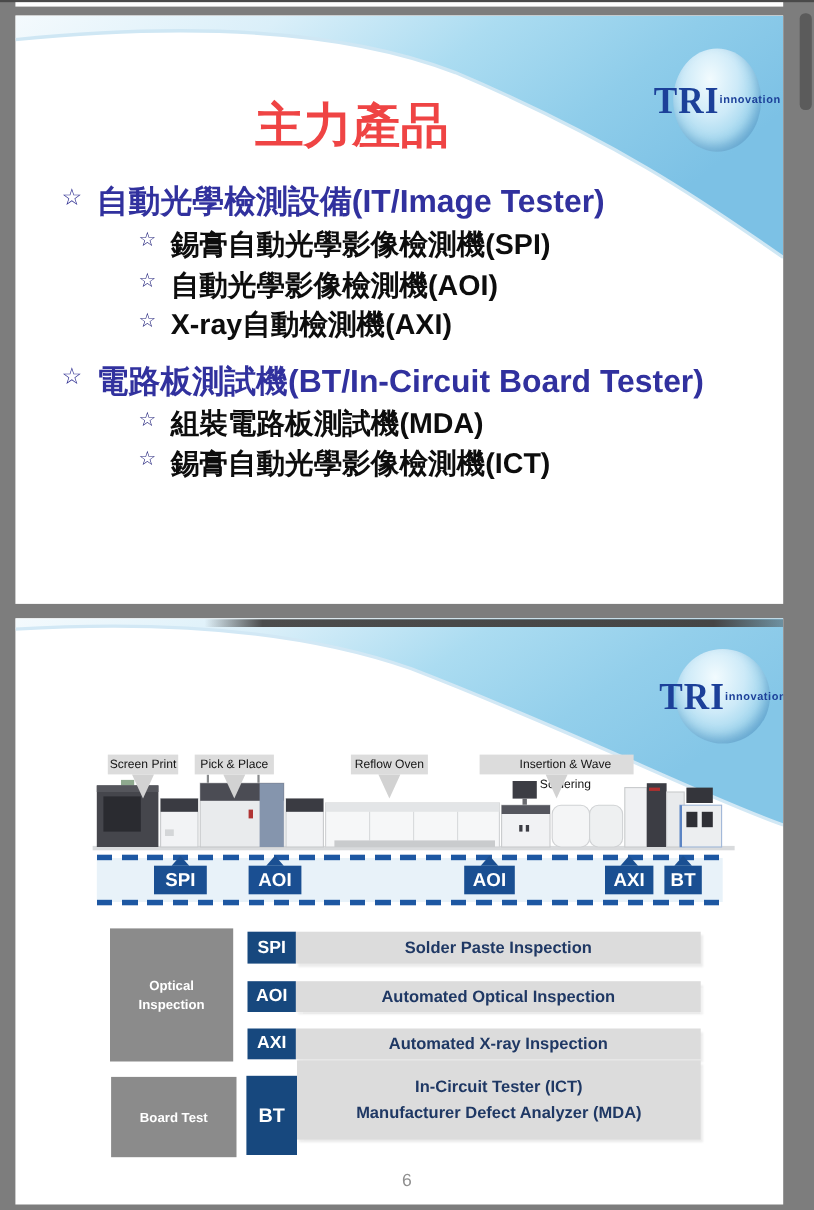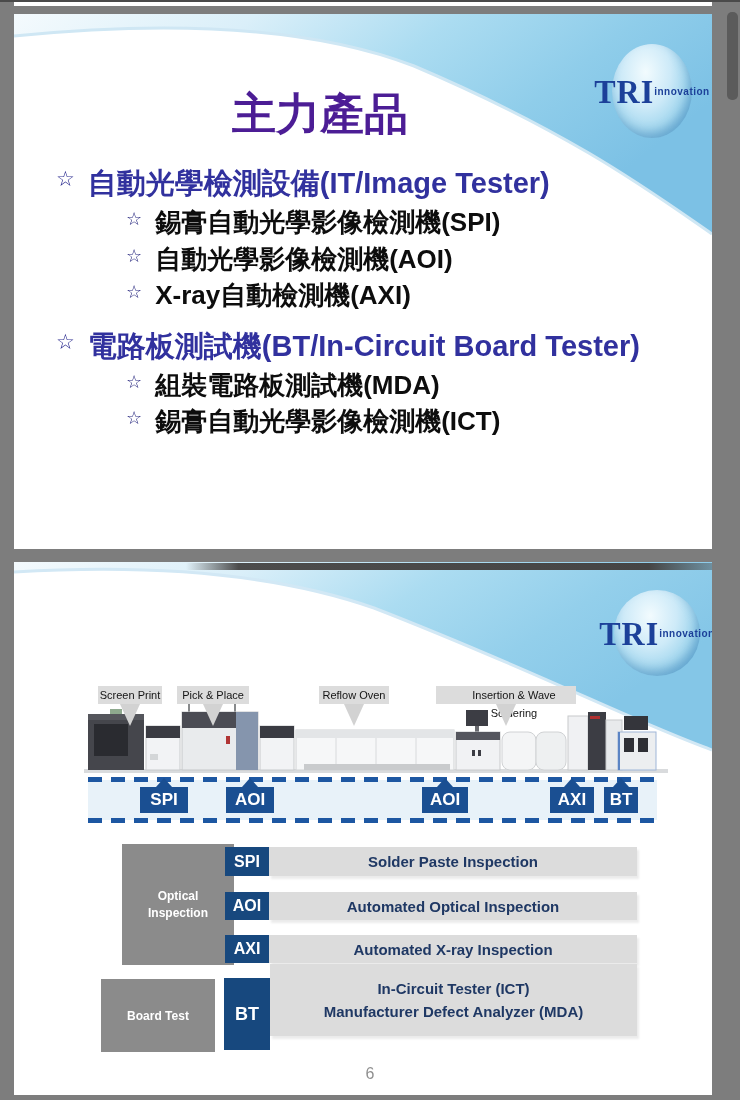--- a/index.html
+++ b/index.html
@@ -23,21 +23,21 @@
   .logo{position:absolute;z-index:4;border-radius:50%;
     background:radial-gradient(ellipse at 42% 30%, #f2fbfe 0%, #cdeaf8 38%, #a5d8ef 62%, #79bfe3 85%, #5aa9d6 100%);
     box-shadow:inset -3px -6px 10px rgba(40,110,165,.35);
     display:flex;flex-direction:row;align-items:center;justify-content:center;}
   #slide1 .logo{left:598px;top:30px;width:80px;height:94px;}
   #slide2 .logo{left:600px;top:28px;width:86px;height:86px;}
   .logo .logo-text{font-weight:bold;font-size:32px;line-height:30px;color:#1c4099;letter-spacing:1px;
     font-family:"Liberation Serif","DejaVu Serif",serif;transform:scaleY(1.08);}
   .logo .logo-sub{font-weight:bold;font-size:10px;color:#1c4099;letter-spacing:.5px;margin-top:1px;}
 
-  .slide-title{position:absolute;z-index:2;font-weight:bold;color:#4c1d95;white-space:nowrap;font-family:Liberation Mono, monospace;}
+  .slide-title{position:absolute;z-index:2;font-weight:bold;color:#ef4444;white-space:nowrap;font-family:Liberation Mono, monospace;}
   #slide1 .slide-title{left:0;top:42px;width:612px;text-align:center;font-size:44px;}
   #slide2 .slide-title{left:0;top:28px;width:656px;text-align:center;font-size:42px;}
 
   
   .bullet{position:absolute;display:flex;align-items:flex-start;white-space:nowrap;z-index:2;font-weight:bold;}
   .bullet .star{flex:0 0 auto;}
   .lvl1{color:#31319e;font-size:29px;}
   .lvl1 .star{font-size:21px;color:#2d2d90;margin:3px 13px 0 0;}
   .lvl2{color:#0d0d0d;font-size:26px;}
   .lvl2 .star{font-size:18px;color:#23237c;margin:3px 13px 0 0;}
@@ -66,21 +66,21 @@
     border-left:8px solid transparent;border-right:8px solid transparent;border-bottom:9px solid #1a4f92;}
   #st0{left:126px;width:48px;}
   #st1{left:212px;width:48px;}
   #st2{left:408px;width:46px;}
   #st3{left:536px;width:44px;}
   #st4{left:590px;width:34px;}
 
   
   .grp{position:absolute;background:#8b8b8b;color:#ffffff;font-weight:bold;font-size:12px;
     display:flex;align-items:center;justify-content:center;text-align:center;z-index:2;}
-  #grp-optical{left:86px;top:282px;width:112px;height:121px;margin-left:22px;}
+  #grp-optical{left:86px;top:282px;width:112px;height:121px;}
   #grp-optical span{display:block;width:66px;line-height:1.35;}
   #grp-board{left:87px;top:417px;width:114px;height:73px;}
   .tag{position:absolute;background:#17487e;color:#ffffff;font-weight:bold;font-size:16px;
     display:flex;align-items:center;justify-content:center;z-index:2;}
   #tag0{left:211px;top:285px;width:44px;height:29px;}
   #tag1{left:211px;top:330px;width:44px;height:28px;}
   #tag2{left:211px;top:373px;width:44px;height:28px;}
   #tag3{left:210px;top:416px;width:46px;height:72px;font-size:18px;}
   .bar{position:absolute;background:#dcdcdc;color:#1f3864;font-weight:bold;font-size:15px;
     display:flex;flex-direction:column;align-items:center;justify-content:center;z-index:2;text-align:center;

